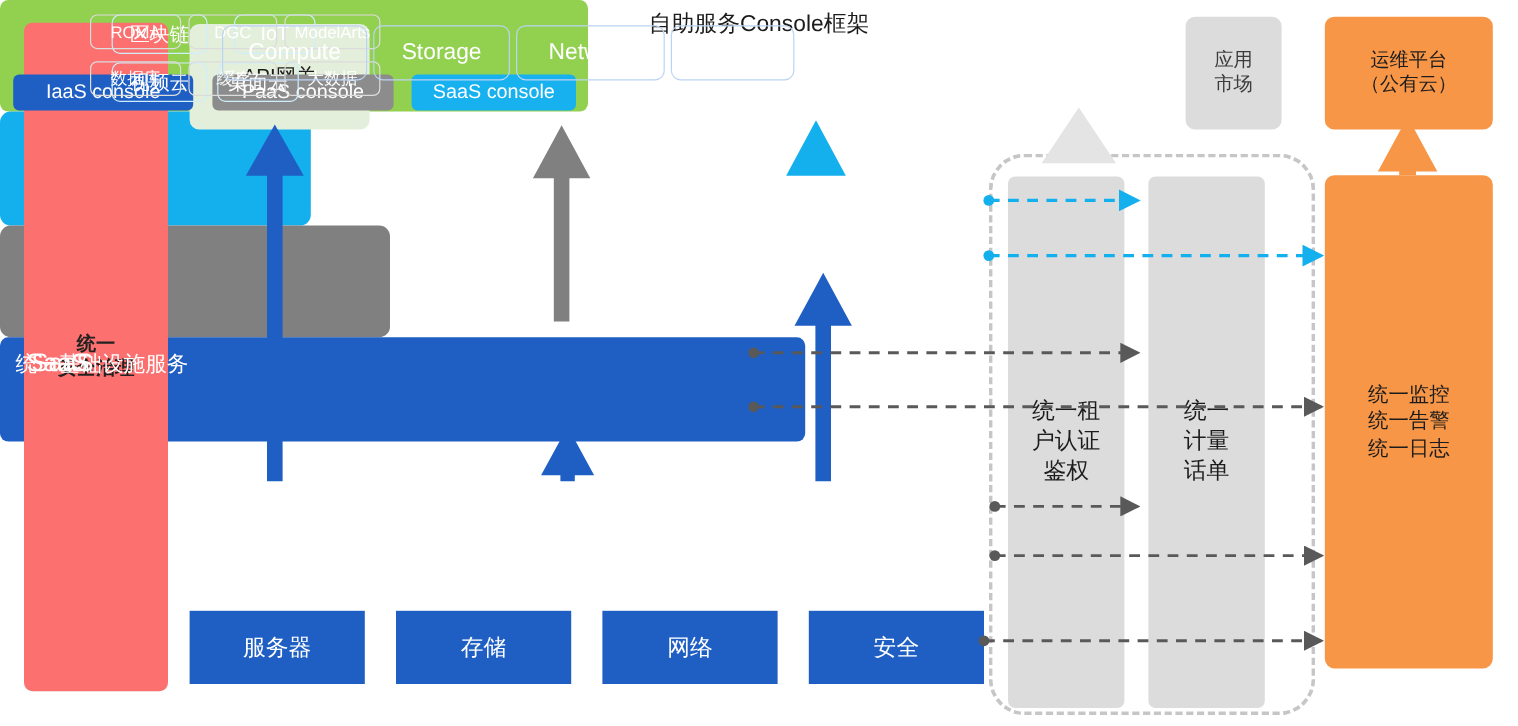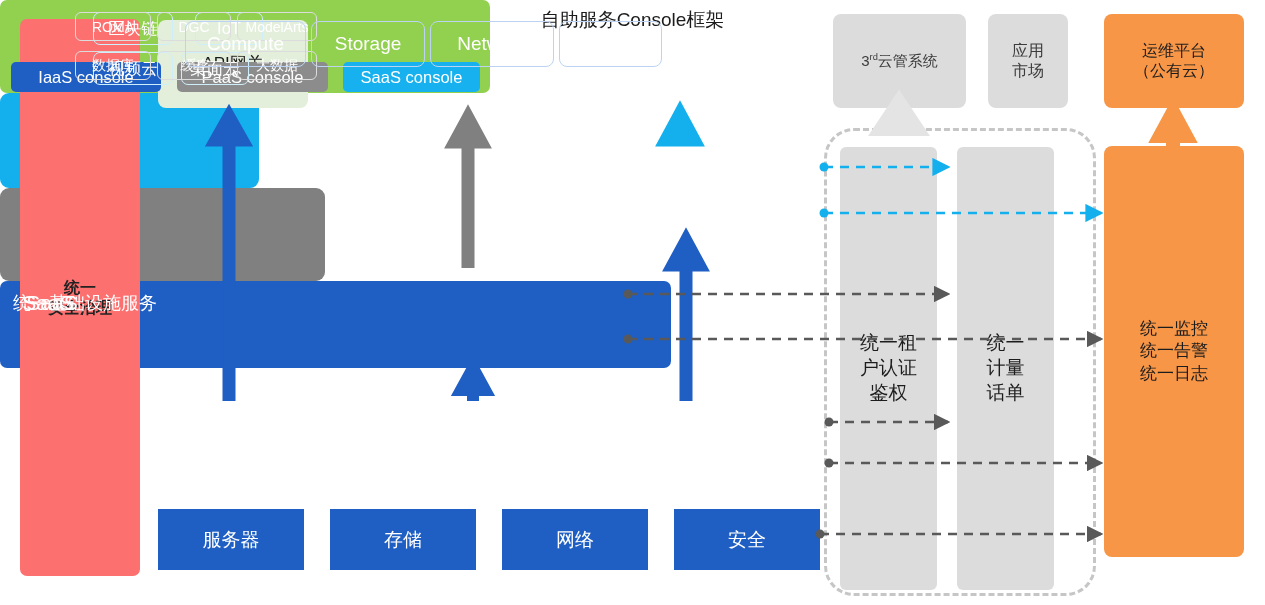--- a/index.html
+++ b/index.html
@@ -97,23 +97,20 @@
 
   <div class="box" id="api-gateway">API网关</div>
 
   <div id="console-frame">
     <div id="console-title">自助服务Console框架</div>
     <div class="console-pill" id="pill-iaas">IaaS console</div>
     <div class="console-pill" id="pill-paas">PaaS console</div>
     <div class="console-pill" id="pill-saas">SaaS console</div>
   </div>
 
-  <div class="box" id="cloud-mgmt">
-    <span><span>3</span><sup>rd</sup><span>云管系统</span></span>
-  </div>
   <div class="box" id="app-market">应用<br>市场</div>
   <div class="box" id="ops-platform">运维平台<br>（公有云）</div>
 
   <div id="saas-box">
     <div id="saas-label">SaaS</div>
     <div class="saas-pill" id="saas-p0">区块链</div>
     <div class="saas-pill" id="saas-p1">IoT</div>
     <div class="saas-pill" id="saas-p2">视频云</div>
     <div class="saas-pill" id="saas-p3">桌面云</div>
   </div>

